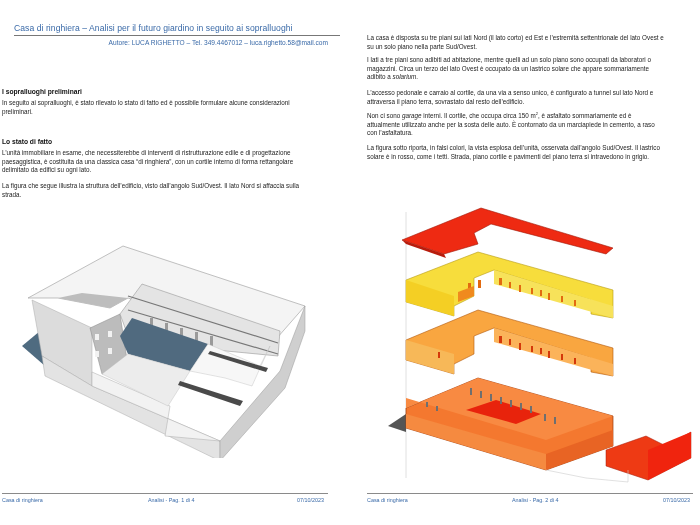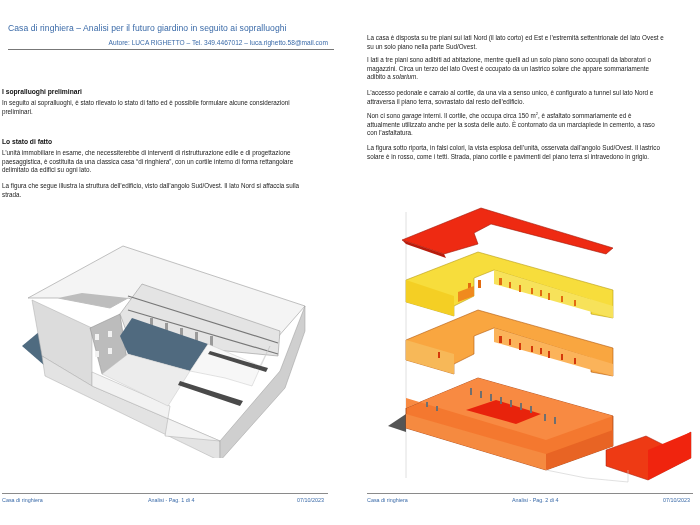--- a/index.html
+++ b/index.html
@@ -4,23 +4,23 @@
 <style>
   * { box-sizing: border-box; margin: 0; padding: 0; }
   html, body { width: 700px; height: 525px; background: #ffffff; overflow: hidden; }
   body { position: relative; font-family: "Liberation Sans", "DejaVu Sans", sans-serif; color: #222; }
 
   .page { position: absolute; top: 0; height: 525px; background: #fff; }
   .page-left { left: 0; width: 350px; }
   .page-right { left: 352px; width: 348px; }
 
   .header-title {
-    position: absolute; left: 8px; top: 23px; width: 326px;
+    position: absolute; left: 14px; top: 23px; width: 326px;
     font-size: 8.6px; color: #3a6aa8; letter-spacing: 0.05px;
-    border-bottom: 0.8px solid #777; padding-bottom: 16px; white-space: nowrap;
+    border-bottom: 0.8px solid #777; padding-bottom: 2px; white-space: nowrap;
   }
   .header-author {
     position: absolute; left: 2px; top: 39px; width: 326px; text-align: right;
     font-size: 6.6px; color: #3a6aa8; white-space: nowrap;
   }
 
   .h2 { position: absolute; left: 2px; font-size: 6.7px; font-weight: bold; color: #111; }
   .p {
     position: absolute; font-size: 6.3px; line-height: 8.6px; color: #222;
   }

